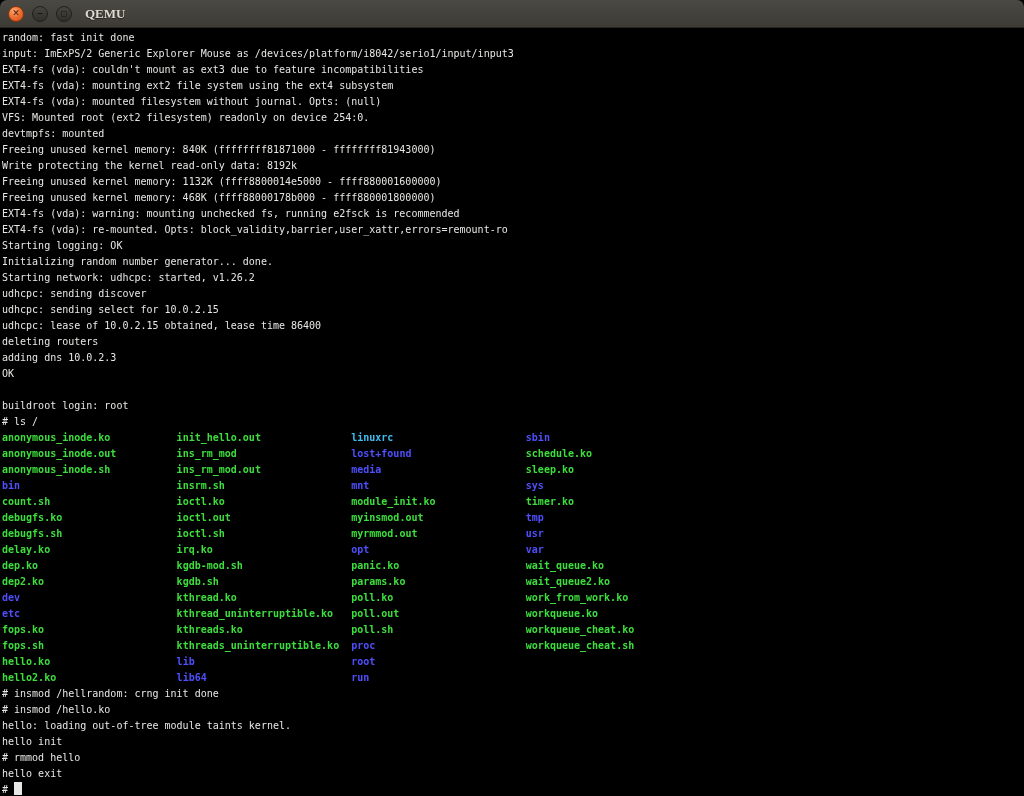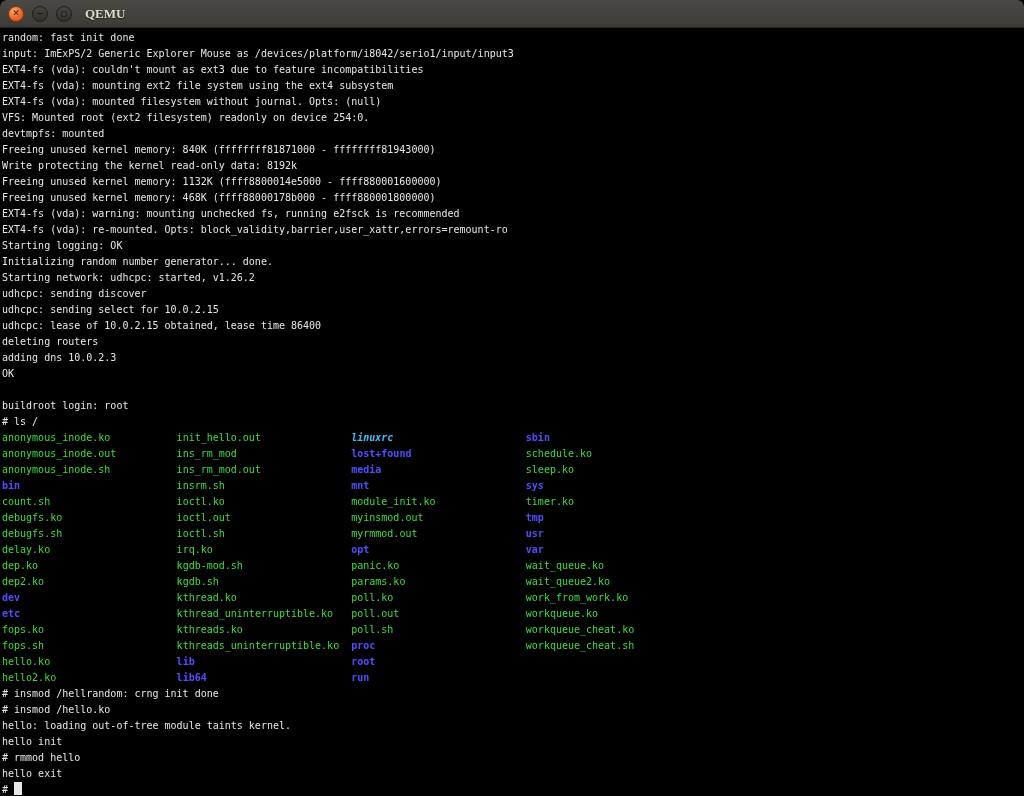--- a/index.html
+++ b/index.html
@@ -38,23 +38,23 @@
     font-family:Liberation Serif, serif;
     text-shadow:0 1px 1px rgba(0,0,0,.5);
   }
   .terminal{
     height:768px;box-sizing:border-box;background:#000;
     color:var(--fg,#e7e7e5);
     font-size:10px;line-height:16px;
     padding:2px 0 0 2px;white-space:pre;overflow:hidden;
   }
   .line{height:16px;white-space:pre;}
-  .g{color:var(--green);font-weight:normal;}
+  .g{color:var(--green);font-weight:bold;}
   .b{color:var(--blue);font-weight:bold;}
-  .c{color:var(--cyan);font-weight:bold;font-style:italic;}
+  .c{color:var(--cyan);font-weight:bold;}
   .cursor{
     display:inline-block;width:8px;height:13px;
     background:var(--fg,#e7e7e5);vertical-align:text-bottom;
   }
 </style>
 </head>
 <body>
 
 <div class="window">
   <div class="titlebar">

